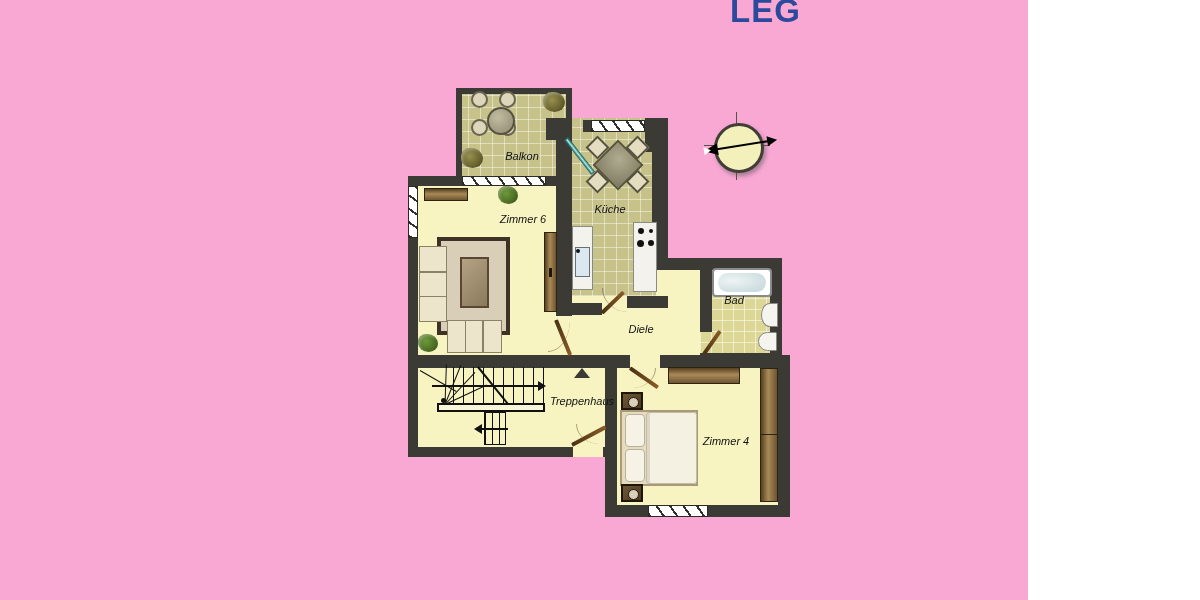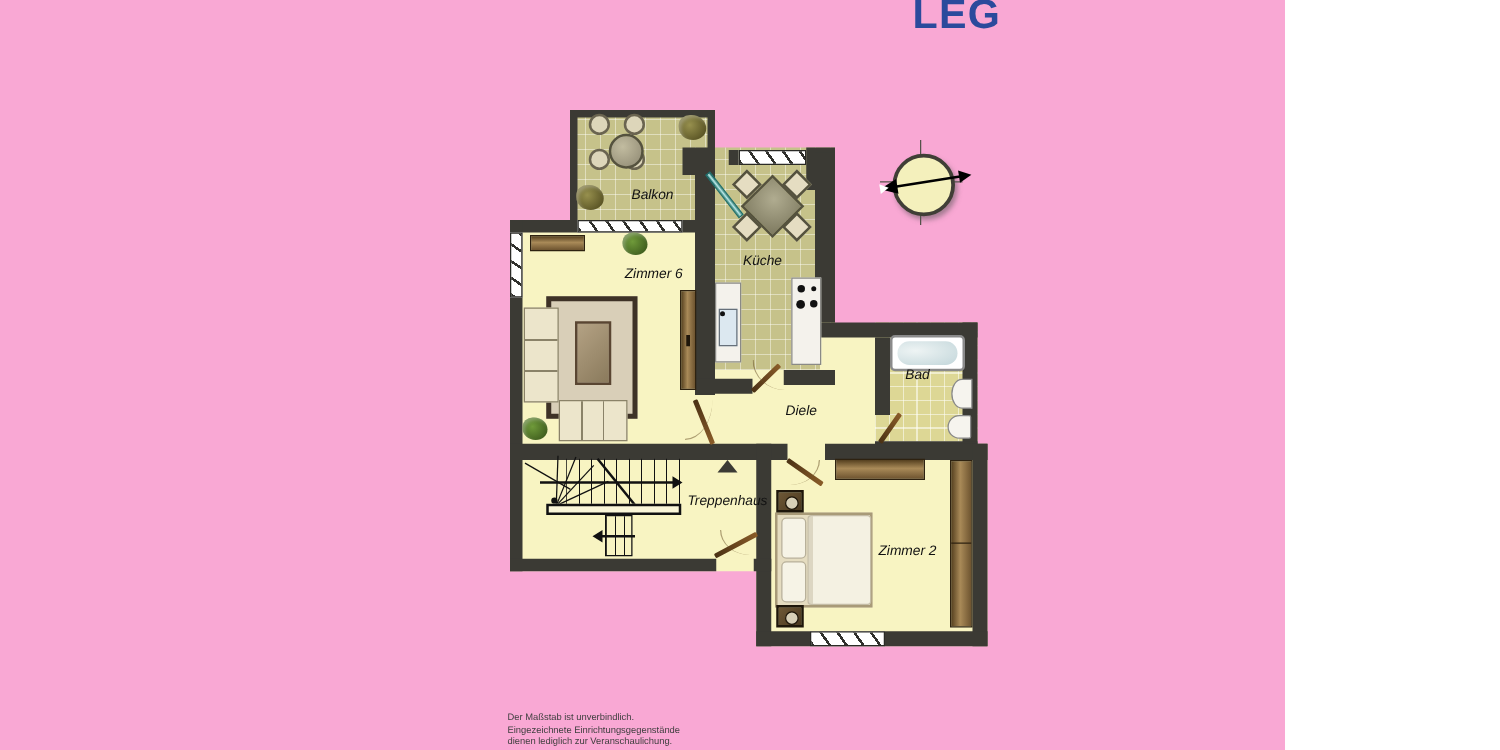--- a/index.html
+++ b/index.html
@@ -192,21 +192,16 @@
       <div class="fletch-notch"></div>
     </div>
   </div>
 
   <div class="rlabel" style="left:522px;top:150px">Balkon</div>
   <div class="rlabel" style="left:523px;top:213px">Zimmer 6</div>
   <div class="rlabel" style="left:610px;top:203px">Küche</div>
   <div class="rlabel" style="left:641px;top:323px">Diele</div>
   <div class="rlabel" style="left:734px;top:294px">Bad</div>
   <div class="rlabel" style="left:582px;top:395px">Treppenhaus</div>
-  <div class="rlabel" style="left:726px;top:435px">Zimmer 2</div>
-
-  <div id="disclaimer">
-    <div>Der Maßstab ist unverbindlich.</div>
-    <div>Eingezeichnete Einrichtungsgegenstände</div>
-    <div>dienen lediglich zur Veranschaulichung.</div>
-  </div>
+  <div class="rlabel" style="left:726px;top:435px">Zimmer 4</div>
+
 
 </div>
 
 </body></html>

